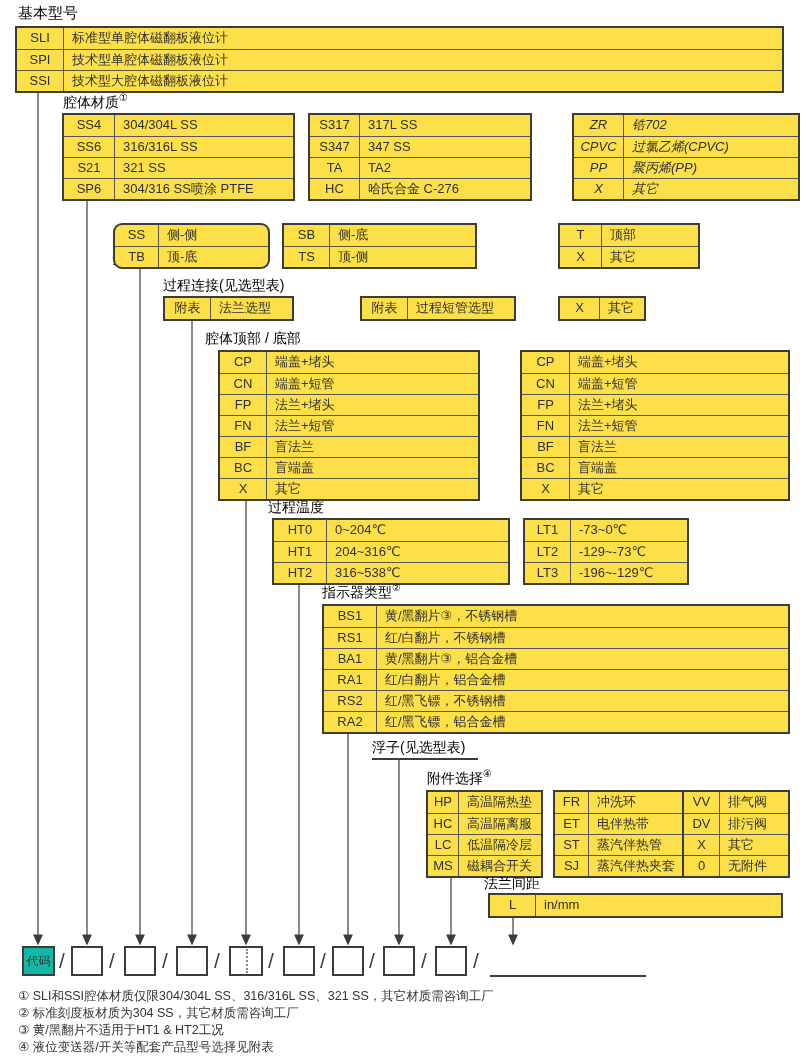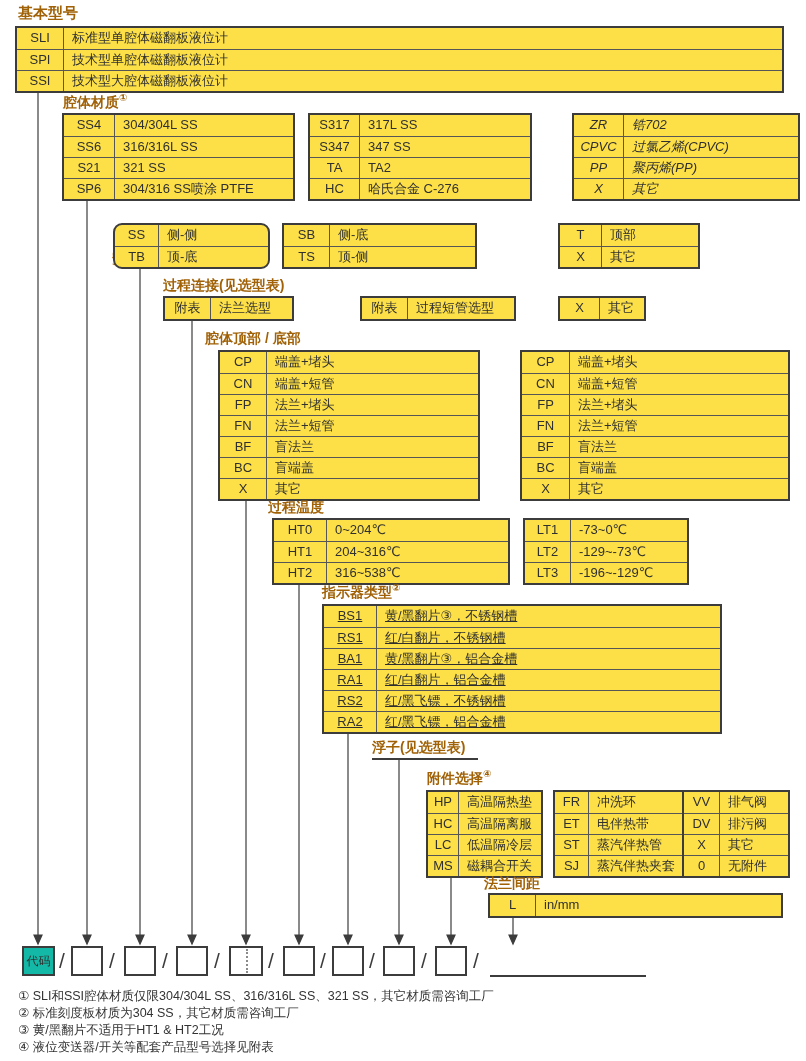--- a/index.html
+++ b/index.html
@@ -2,21 +2,21 @@
 <html><head>
 <meta charset="utf-8">
 <style>
   html,body{margin:0;padding:0;background:#ffffff;}
   #page{
     position:relative;width:806px;height:1061px;background:#ffffff;
     font-family:"Liberation Sans","DejaVu Sans",sans-serif;
     color:#2f2f2f;overflow:hidden;
   }
   .sec-title{
-    position:absolute;font-weight:bold;color:#a16207;font-size:14px;
+    position:absolute;font-weight:normal;color:#000000;font-size:14px;
     white-space:nowrap;line-height:18px;
   }
   .sec-title .sup{font-size:10px;vertical-align:super;line-height:0;}
   .sec-title.big{font-size:15px;}
   .sec-title.underlined{border-bottom:2px solid #3c3c3c;padding-bottom:2px;}
   .tbl{
     position:absolute;border:2px solid #3c3c3c;background:#fde047;box-sizing:border-box;
   }
   .row{
     display:flex;height:21px;line-height:20px;font-size:13px;color:#303030;
@@ -315,21 +315,21 @@
         <span class="code">LT2</span>
         <span class="desc">-129~-73℃</span>
       </div>
     <div class="row">
         <span class="code">LT3</span>
         <span class="desc">-196~-129℃</span>
       </div>
   </div>
 
   <div class="sec-title" style="left:322px;top:583px;"><span>指示器类型</span><span class="sup">②</span></div>
-  <div class="tbl" style="left:322px;top:604px;width:400px;text-decoration:underline;--cw:53px;">
+  <div class="tbl" style="left:322px;top:604px;width:468px;--cw:53px;">
     <div class="row">
         <span class="code">BS1</span>
         <span class="desc">黄/黑翻片③，不锈钢槽</span>
       </div>
     <div class="row">
         <span class="code">RS1</span>
         <span class="desc">红/白翻片，不锈钢槽</span>
       </div>
     <div class="row">
         <span class="code">BA1</span>

